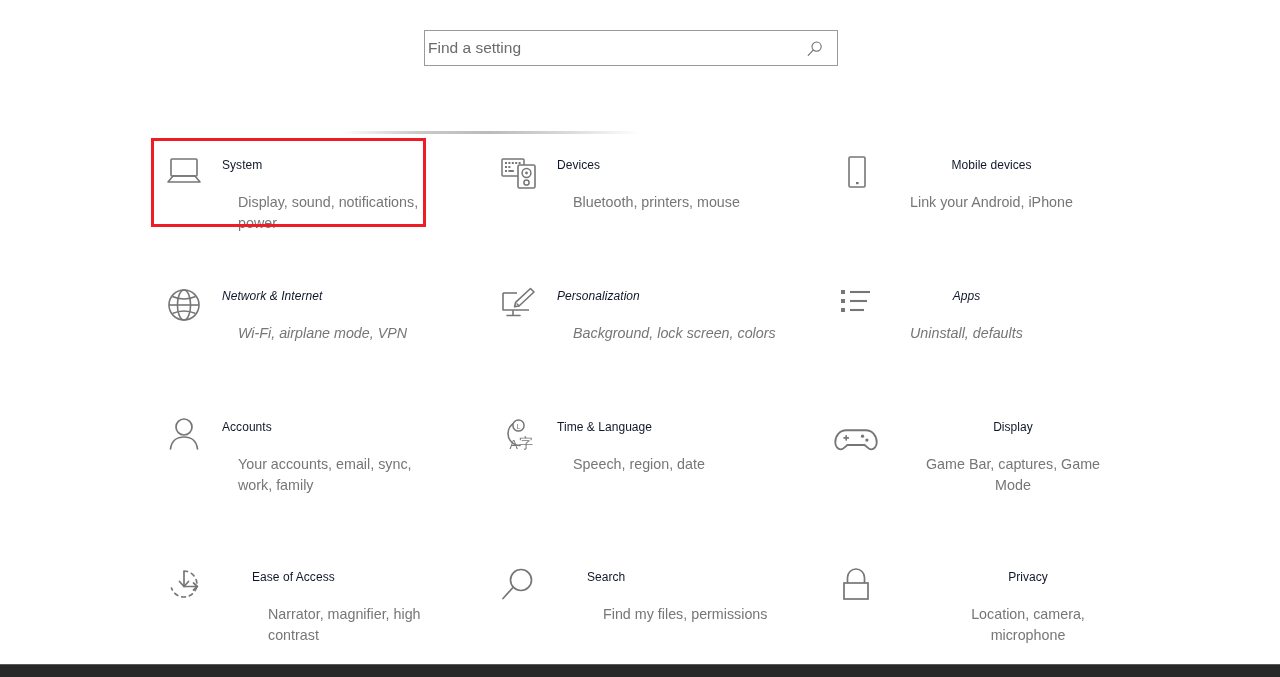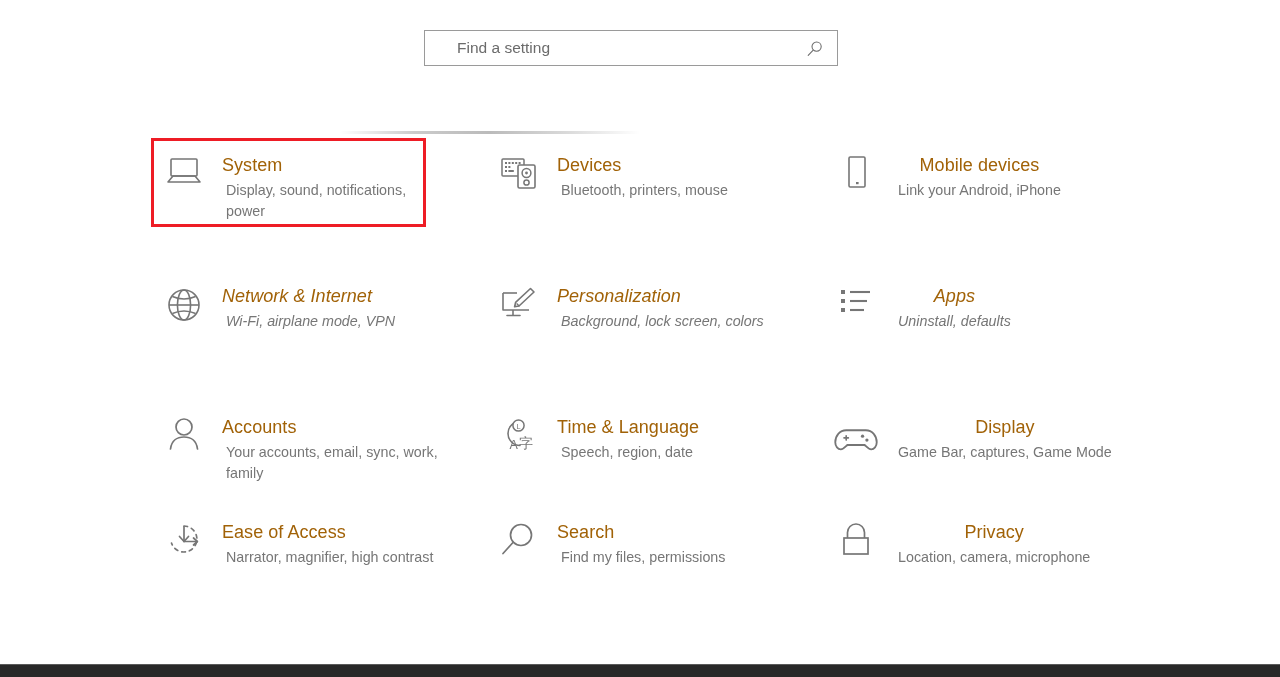--- a/index.html
+++ b/index.html
@@ -36,21 +36,21 @@
     display: flex;
     align-items: center;
   }
   .search-input {
     border: 0;
     outline: 0;
     background: transparent;
     font-family: "Liberation Sans", sans-serif;
     font-size: 15.5px;
     color: #5c5c5c;
-    margin-left: 32px;
+    margin-left: 3px;
     width: 350px;
     height: 32px;
     line-height: 32px;
     padding: 0;
   }
   .search-input::placeholder {
     color: #6b6b6b;
     opacity: 1;
   }
   .search-icon {
@@ -99,45 +99,45 @@
     display: flex;
     align-items: flex-start;
     justify-content: center;
     padding-top: 2px;
     box-sizing: border-box;
   }
   .tile-text {
     padding-top: 2px;
   }
   .tile-title {
-    font-size: 18px;
-    color: #a16207;
+    font-size: 12px;
+    color: #0f172a;
     line-height: 22px;
     margin: 0 0 2px 0;
     font-weight: 400;
     letter-spacing: 0.05px;
   }
   .tile-sub {
     font-size: 14.3px;
     color: #767676;
     line-height: 20.5px;
-    margin: 4px;
+    margin: 16px;
     max-width: 215px;
     font-weight: 400;
   }
 
   
   .col-1 { left: 160px; }
   .col-2 { left: 495px; }
   .col-3 { left: 832px; text-align: center; }
   
   .row-1 { top: 152px; }
   .row-2 { top: 283px; font-style: italic; }
   .row-3 { top: 414px; }
-  .row-4 { top: 519px; }
+  .row-4 { top: 564px; gap: 30px; }
 
   
   .highlight-box {
     position: absolute;
     left: 151px;
     top: 138px;
     width: 275px;
     height: 89px;
     box-sizing: border-box;
     border: 3px solid #ee1c25;

